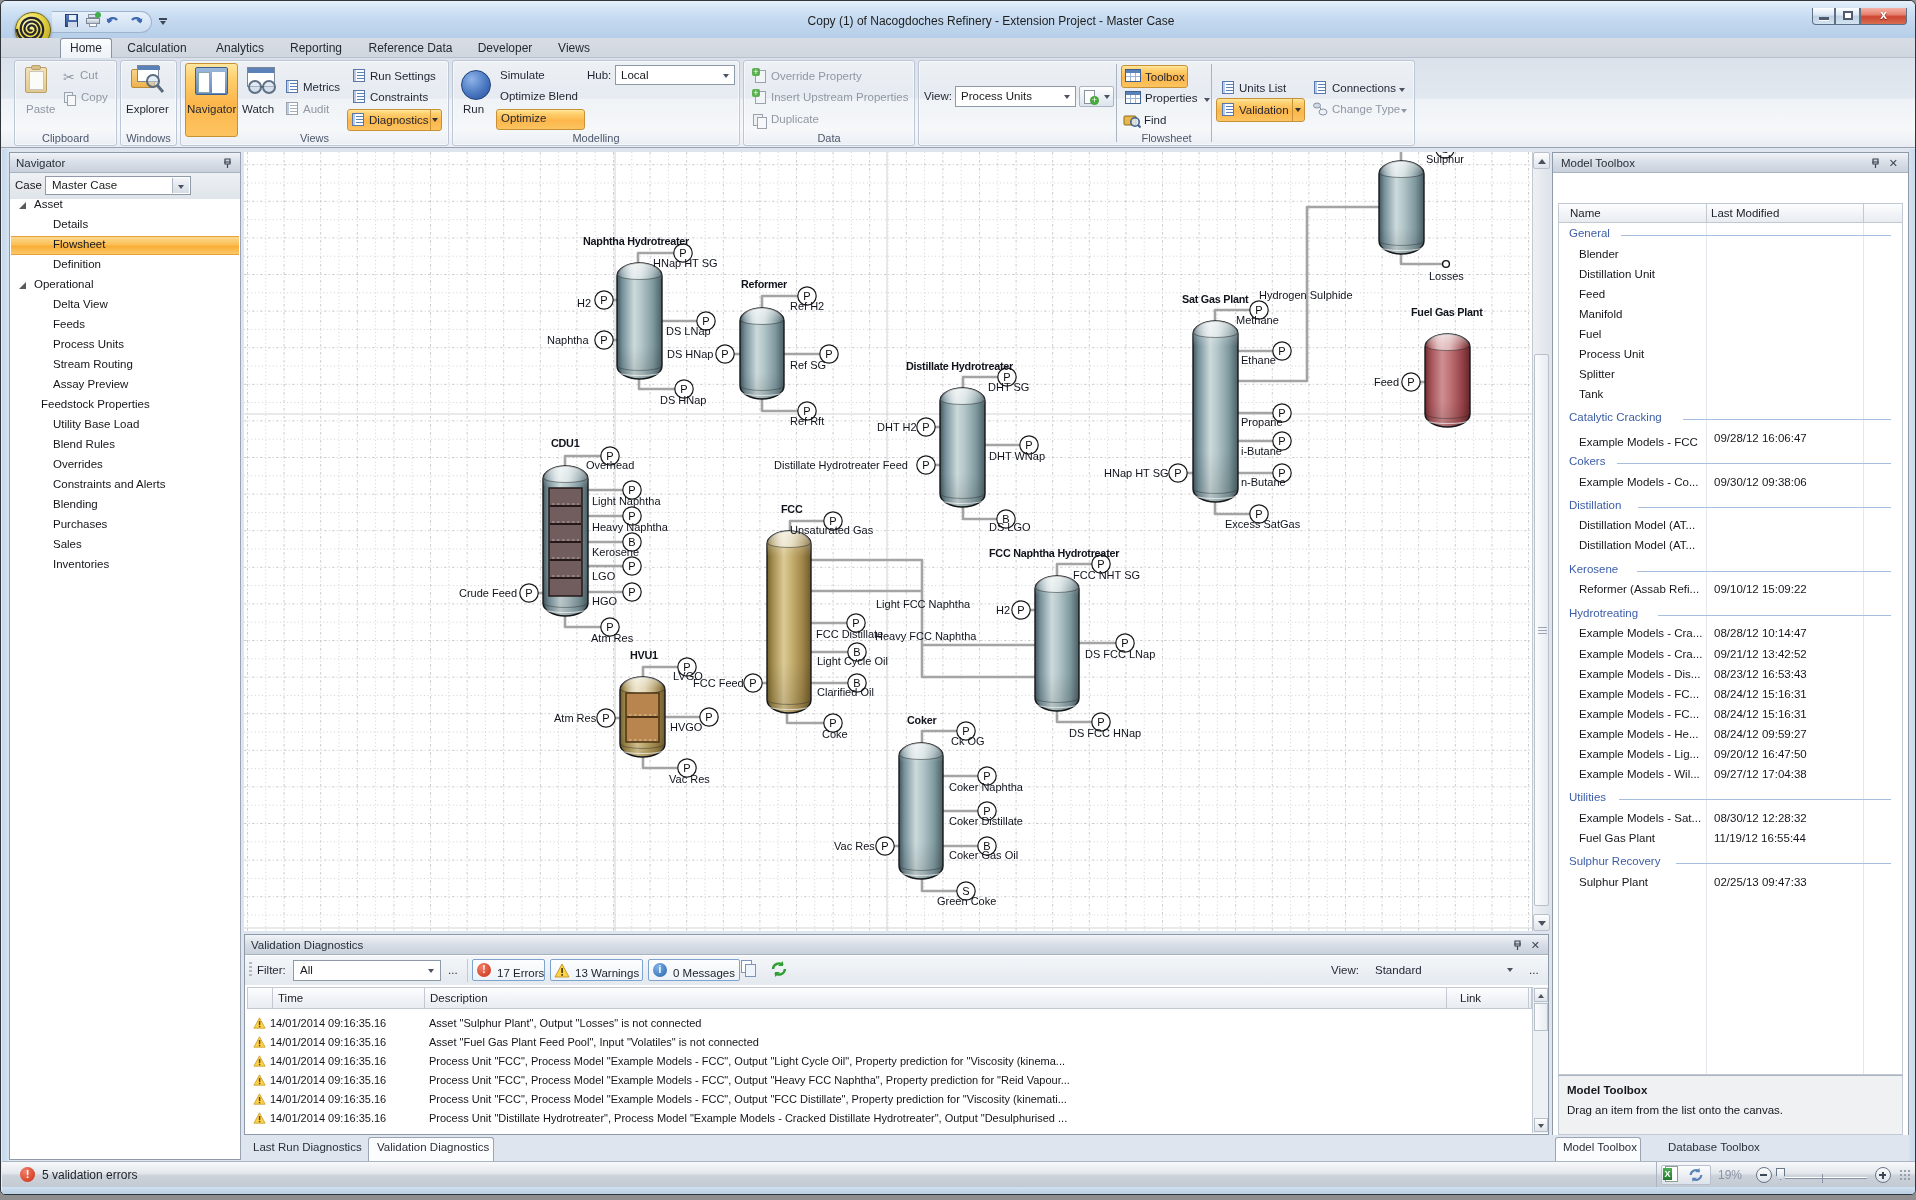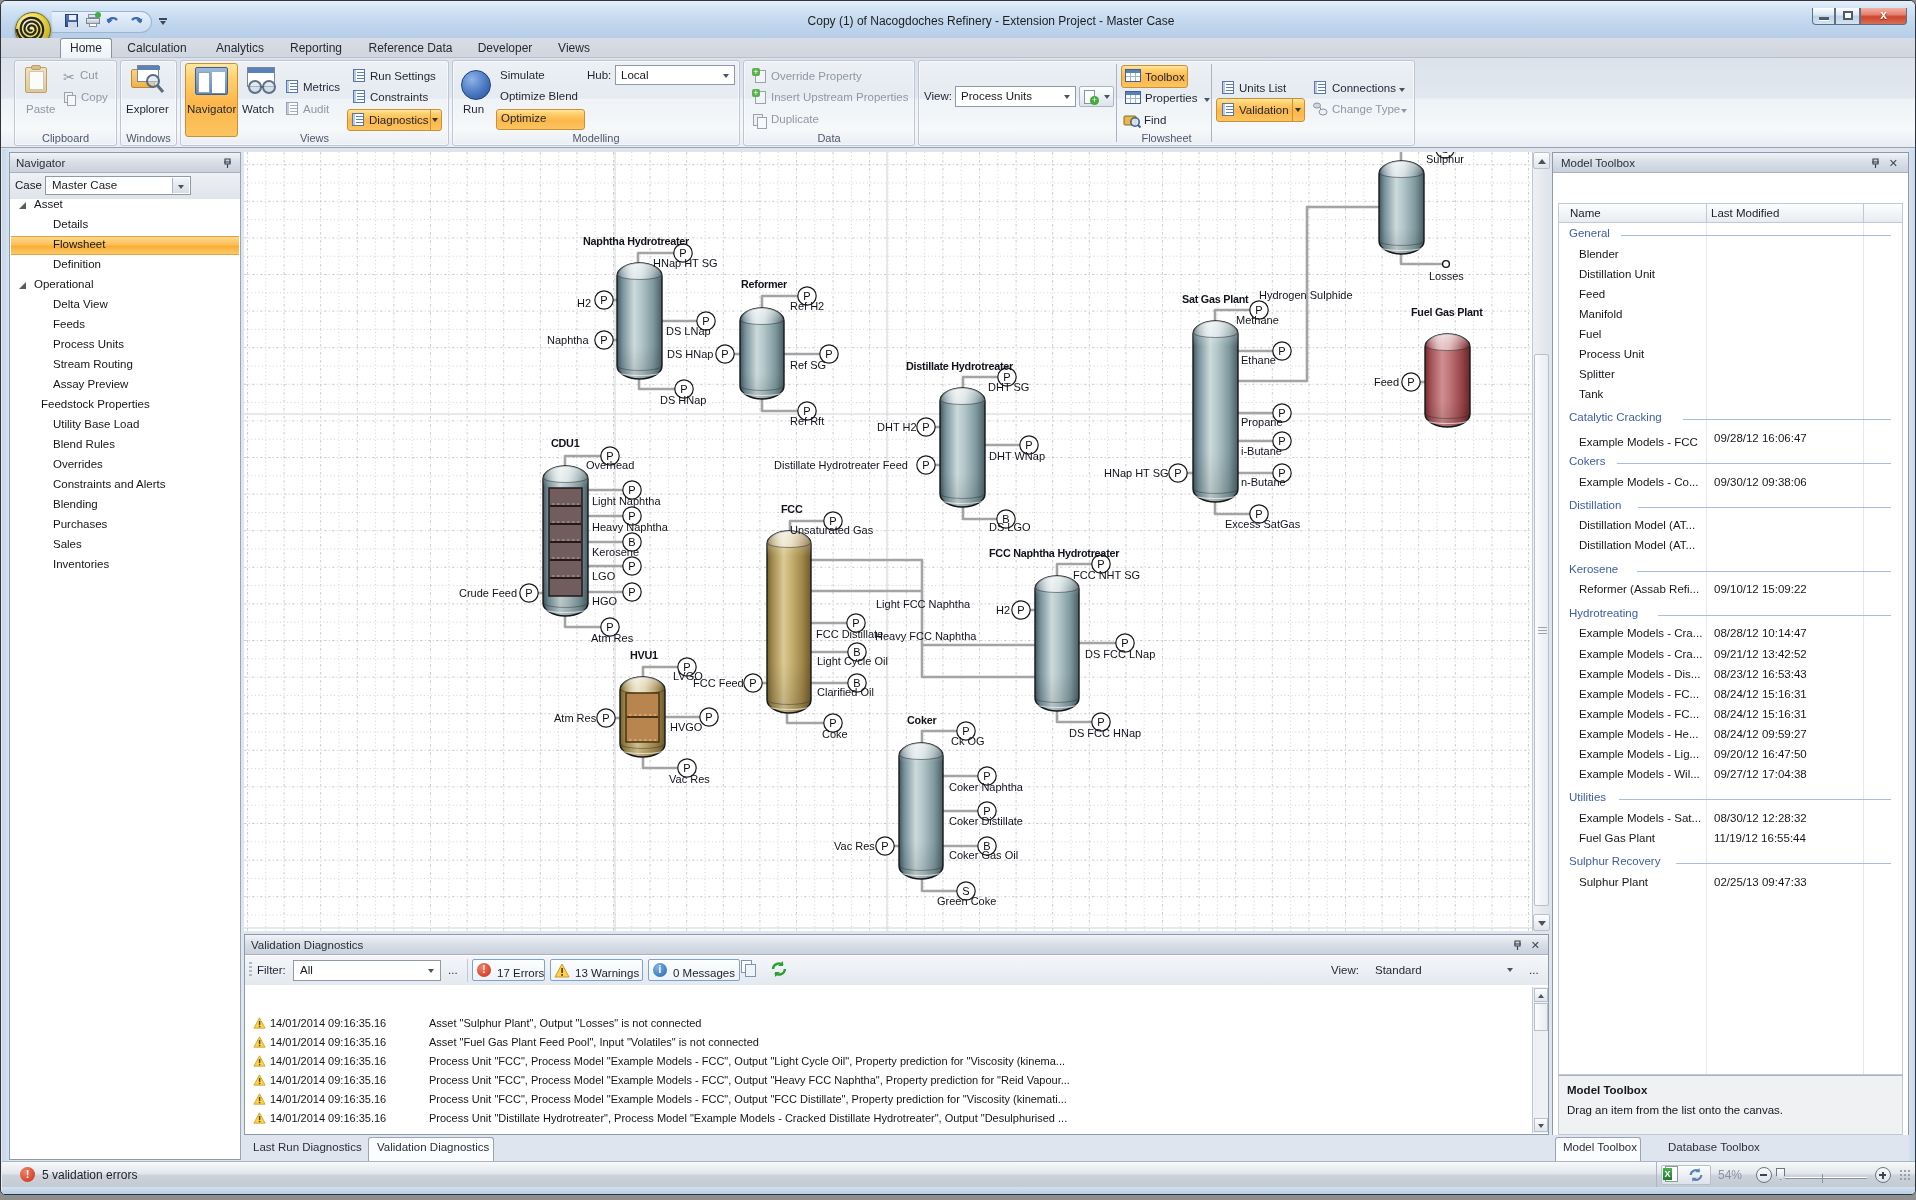--- a/index.html
+++ b/index.html
@@ -736,20 +736,29 @@
           <path d="M3 9 a6 6 0 0 1 10 -4" fill="none" stroke="#2f9e33" stroke-width="2.4"></path>
           <path d="M13 1 v5 h-5 z" fill="#2f9e33"></path>
           <path d="M15 9 a6 6 0 0 1 -10 4" fill="none" stroke="#2f9e33" stroke-width="2.4"></path>
           <path d="M5 17 v-5 h5 z" fill="#2f9e33"></path>
         </svg>
         <div class="rtext" style="left:1086px;top:8px">View:</div>
         <div class="rtext" style="left:1130px;top:8px">Standard</div>
         <div class="abs" style="left:1262px;top:12px;border:3.5px solid transparent;border-top:4px solid #4a5361"></div>
         <div class="rtext" style="left:1284px;top:8px">...</div>
       </div>
+      <div class="abs" style="left:2px;top:52px;width:1285px;height:22px;background:linear-gradient(#fcfdfe,#e8ecf1);border:1px solid #c2c9d2;font-size:11.5px;color:#20242c">
+        <span class="abs" style="left:30px;top:4px">Time</span>
+        <span class="abs" style="left:182px;top:4px">Description</span>
+        <span class="abs" style="left:1212px;top:4px">Link</span>
+        <span class="abs" style="left:24px;top:0;width:1px;height:22px;background:#c2c9d2"></span>
+        <span class="abs" style="left:176px;top:0;width:1px;height:22px;background:#c2c9d2"></span>
+        <span class="abs" style="left:1198px;top:0;width:1px;height:22px;background:#c2c9d2"></span>
+        <span class="abs" style="left:1280px;top:0;width:1px;height:22px;background:#c2c9d2"></span>
+      </div>
       <div class="abs" style="left:2px;top:74px;width:1285px;height:124px;background:#fff;font-size:11px;color:#14141a">
         <svg class="abs" style="left:6px;top:8px" width="13" height="12" viewBox="0 0 16 15">
           <path d="M8 1 L15 14 H1 Z" fill="#ffd24a" stroke="#c89b28"></path>
           <rect x="7.2" y="5" width="1.8" height="5" fill="#5a4708"></rect>
           <rect x="7.2" y="11" width="1.8" height="1.8" fill="#5a4708"></rect>
         </svg>
         <div class="abs" style="left:23px;top:8px;white-space:nowrap">14/01/2014 09:16:35.16</div>
         <div class="abs" style="left:182px;top:8px;white-space:nowrap">Asset "Sulphur Plant", Output "Losses" is not connected</div>
         <svg class="abs" style="left:6px;top:27px" width="13" height="12" viewBox="0 0 16 15">
           <path d="M8 1 L15 14 H1 Z" fill="#ffd24a" stroke="#c89b28"></path>
@@ -813,21 +822,21 @@
       <div class="abs" style="left:1654px;top:0;width:1px;height:26px;background:#aab4c3"></div>
       <div class="abs" style="left:1659px;top:3px;width:50px;height:20px;background:linear-gradient(#fbfcfd,#dde3ea);border:1px solid #b8c0cb;border-radius:2px"></div>
       <div class="abs" style="left:1663px;top:4px;width:13px;height:16px;background:#fff;border:1px solid #8aa08c"></div>
       <div class="abs" style="left:1661px;top:6px;width:9px;height:12px;background:linear-gradient(#4fae57,#1f7a2d);color:#fff;font-size:9px;font-weight:bold;text-align:center;line-height:12px">X</div>
       <svg class="abs" style="left:1686px;top:5px" width="16" height="16" viewBox="0 0 18 18">
         <path d="M3 9 a6 6 0 0 1 10 -4" fill="none" stroke="#5b82b8" stroke-width="2.4"></path>
         <path d="M13 1 v5 h-5 z" fill="#5b82b8"></path>
         <path d="M15 9 a6 6 0 0 1 -10 4" fill="none" stroke="#5b82b8" stroke-width="2.4"></path>
         <path d="M5 17 v-5 h5 z" fill="#5b82b8"></path>
       </svg>
-      <div class="abs" style="left:1716px;top:6px;font-size:12px;color:#8a93a3">54%</div>
+      <div class="abs" style="left:1716px;top:6px;font-size:12px;color:#8a93a3">19%</div>
       <div class="abs" style="left:1754px;top:5px;width:16px;height:16px;border-radius:50%;border:1.5px solid #6a7585;background:linear-gradient(#fbfcfd,#dde3ea)">
         <div class="abs" style="left:3px;top:6px;width:7px;height:2px;background:#3e4754"></div>
       </div>
       <div class="abs" style="left:1783px;top:16px;width:82px;height:1px;background:#8a93a3;box-shadow:0 -1px 0 #fff"></div>
       <div class="abs" style="left:1774px;top:6px;width:9px;height:12px;background:linear-gradient(#fdfdfe,#d5dbe3);border:1px solid #6a7585;clip-path:polygon(0 0,100% 0,100% 60%,50% 100%,0 60%)"></div>
       <div class="abs" style="left:1820px;top:12px;width:1px;height:9px;background:#8a93a3"></div>
       <div class="abs" style="left:1873px;top:5px;width:16px;height:16px;border-radius:50%;border:1.5px solid #6a7585;background:linear-gradient(#fbfcfd,#dde3ea)">
         <div class="abs" style="left:3px;top:6px;width:7px;height:2px;background:#3e4754"></div>
         <div class="abs" style="left:5.5px;top:3.5px;width:2px;height:7px;background:#3e4754"></div>
       </div>

